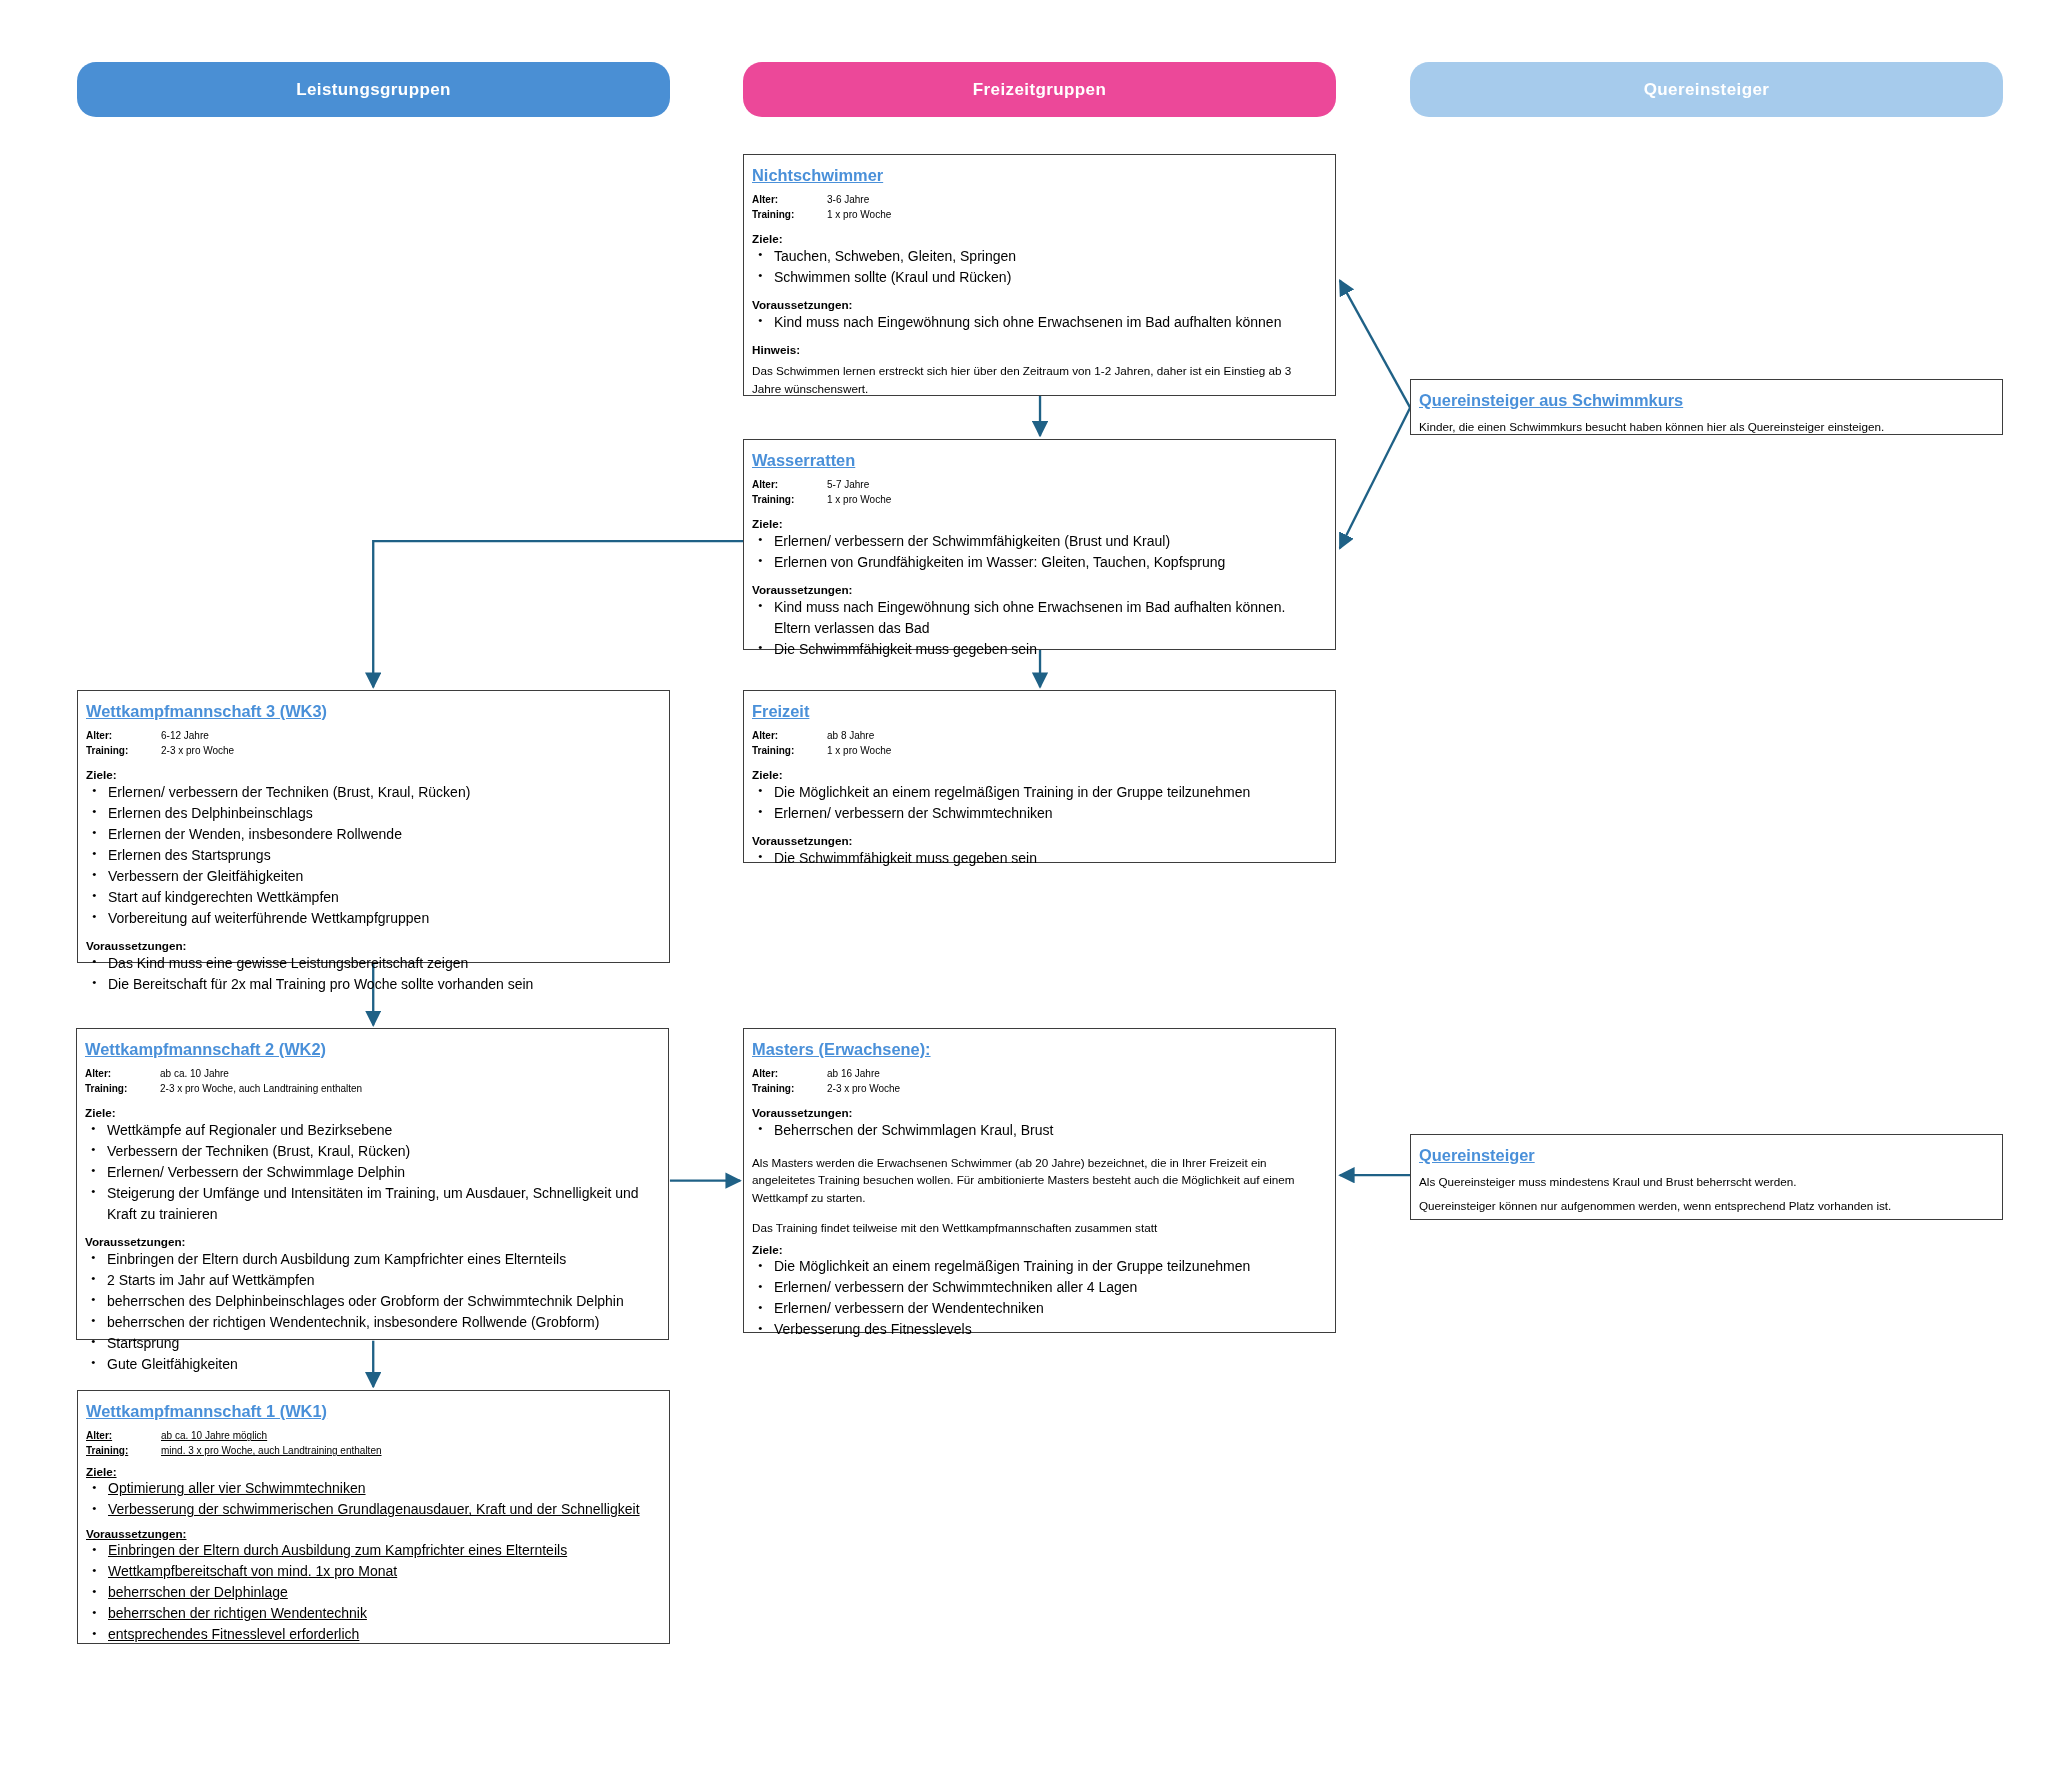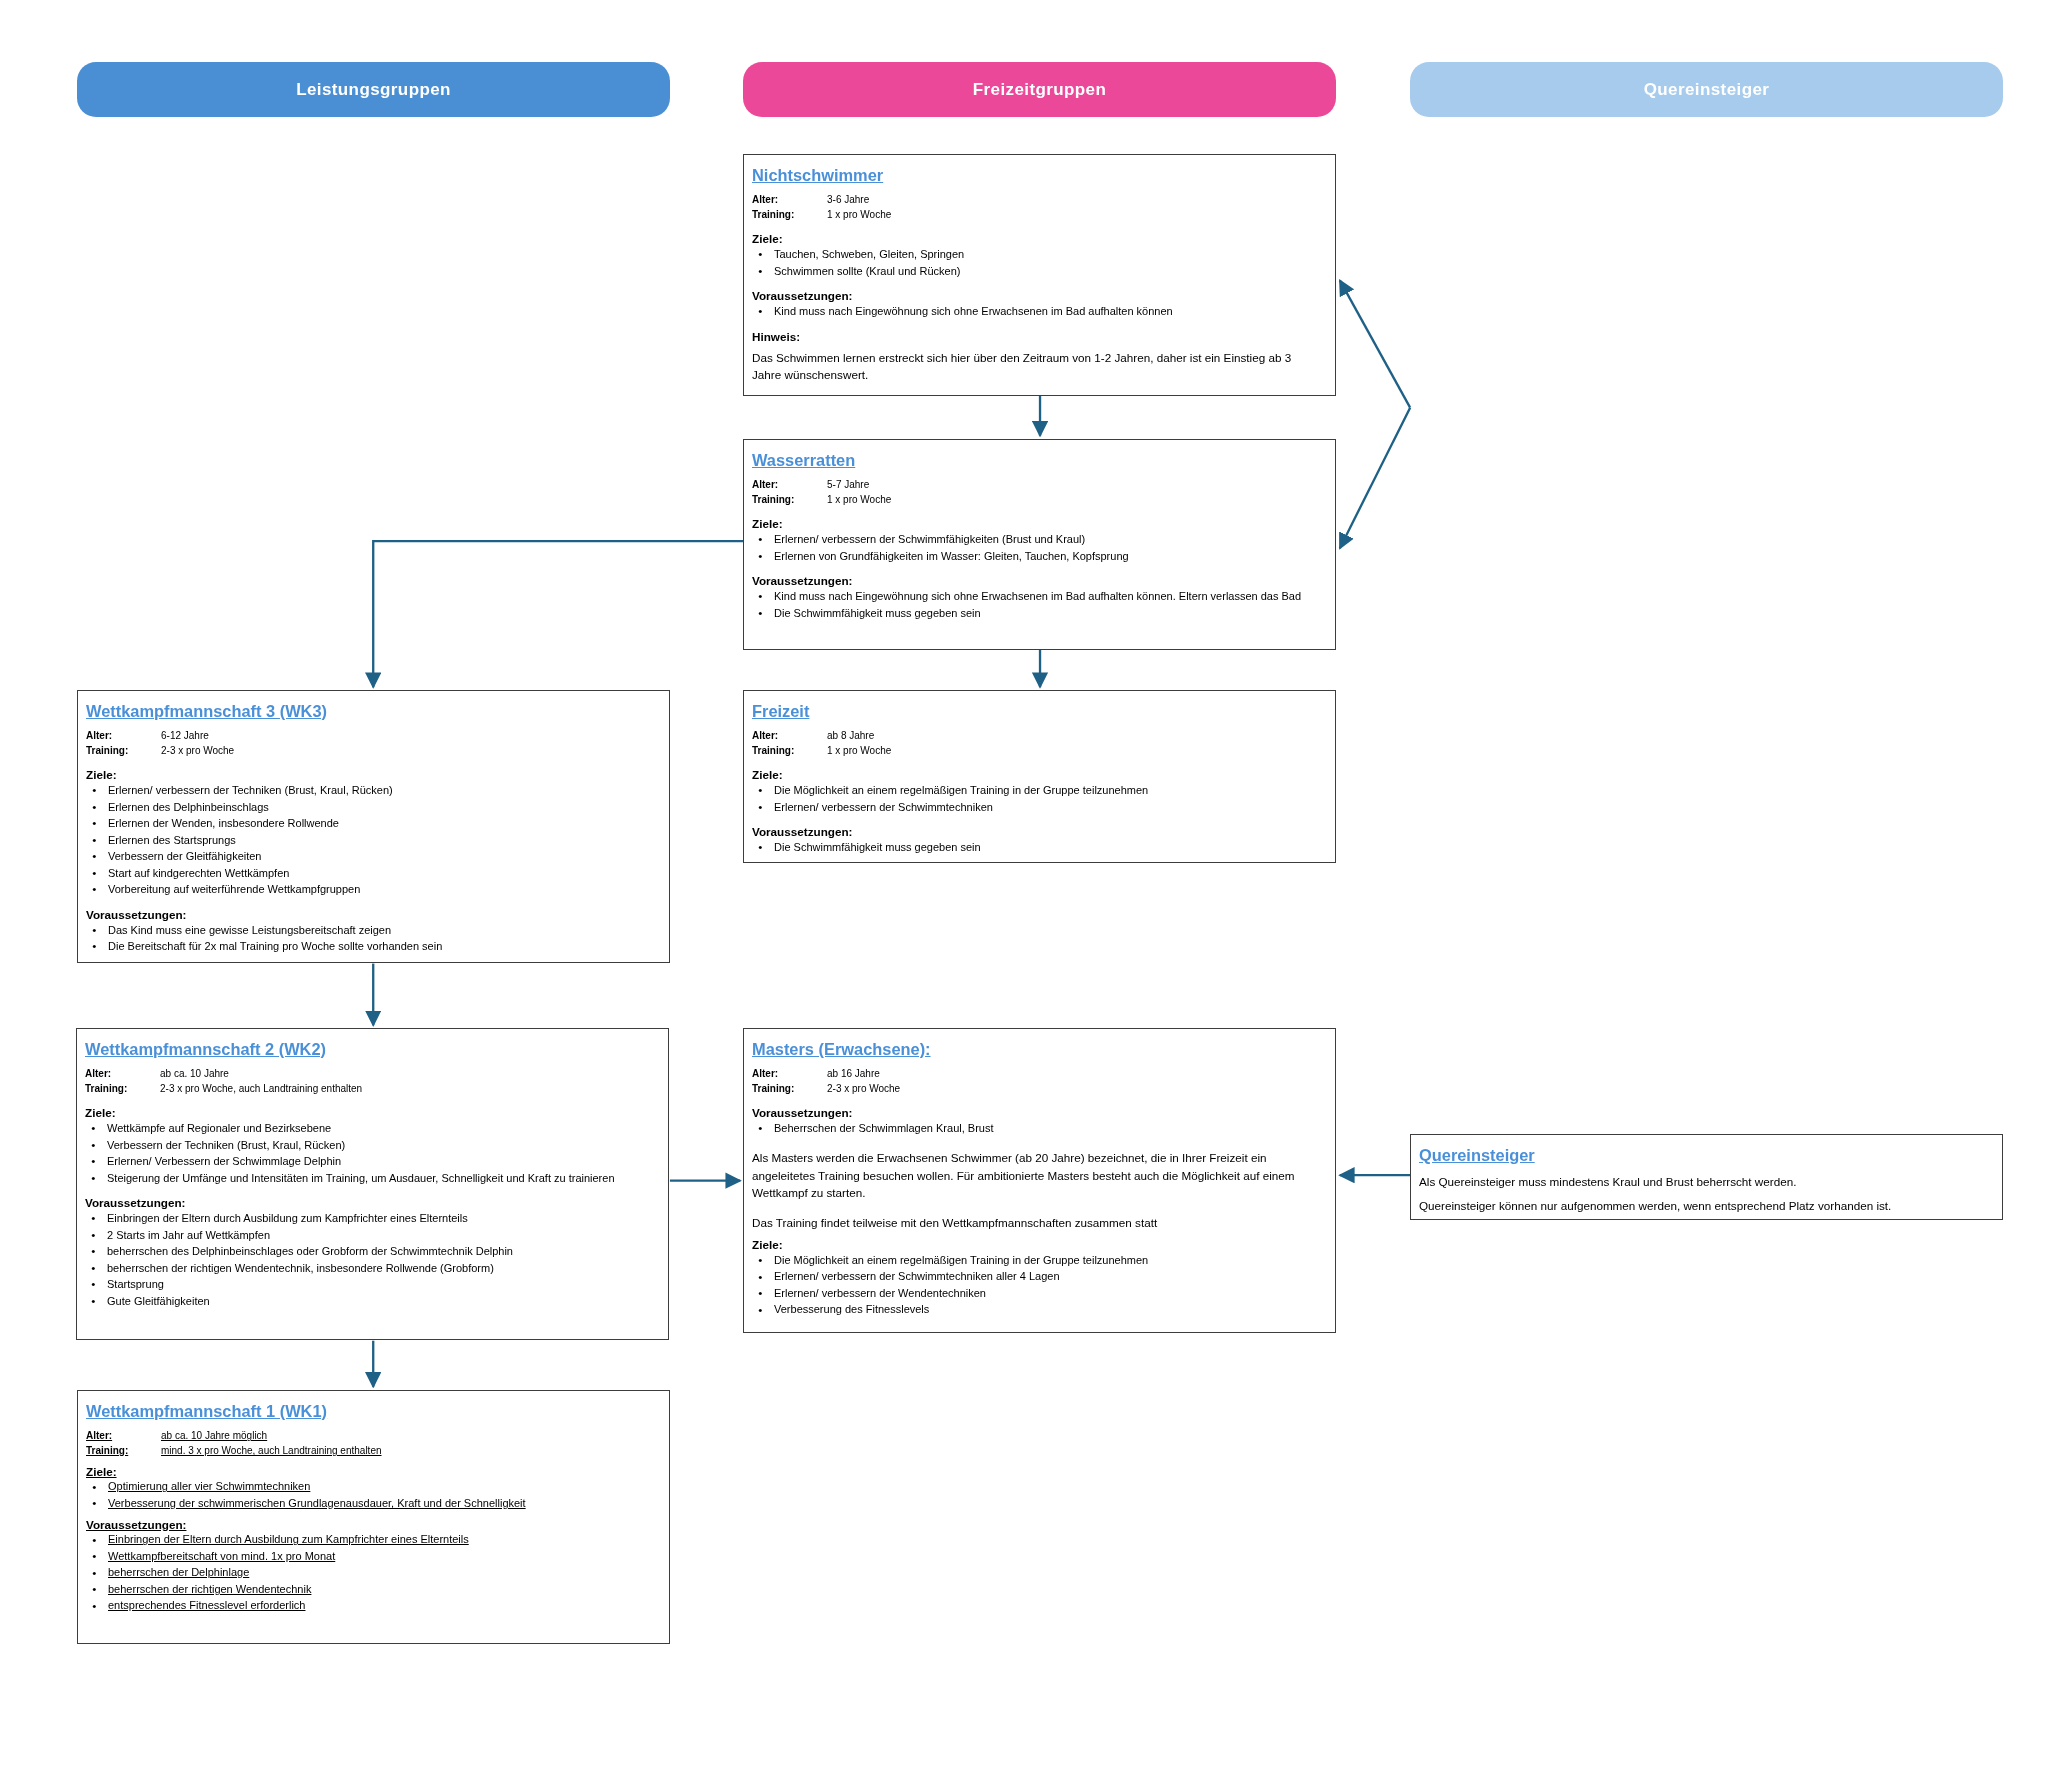--- a/index.html
+++ b/index.html
@@ -74,21 +74,21 @@
   .sec-head.tight { margin-top: 6.2px; }
 
   ul.bul {
     list-style: none;
     margin: 0;
     padding: 0;
   }
   ul.bul li {
     position: relative;
     padding-left: 22px;
-    font-size: 11px;
+    font-size: 14px;
     line-height: 1.5;
   }
   ul.bul li::before {
     content: "\2022";
     position: absolute;
     left: 6.2px;
     top: -0.8px;
     font-size: 11.7px;
   }
   .para {
@@ -326,20 +326,24 @@
     <div class="sec-head tight">Voraussetzungen:</div>
     <ul class="bul">
         <li>Einbringen der Eltern durch Ausbildung zum Kampfrichter eines Elternteils</li>
         <li>Wettkampfbereitschaft von mind. 1x pro Monat</li>
         <li>beherrschen der Delphinlage</li>
         <li>beherrschen der richtigen Wendentechnik</li>
         <li>entsprechendes Fitnesslevel erforderlich</li>
       </ul>
   </div>
 
+  <div class="box" id="box-quer-kurs">
+    <div class="box-title">Quereinsteiger aus Schwimmkurs</div>
+    <div class="para">Kinder, die einen Schwimmkurs besucht haben können hier als Quereinsteiger einsteigen.</div>
+  </div>
 
   <div class="box" id="box-quer">
     <div class="box-title">Quereinsteiger</div>
     <div class="para">Als Quereinsteiger muss mindestens Kraul und Brust beherrscht werden.</div>
     <div class="para">Quereinsteiger können nur aufgenommen werden, wenn entsprechend Platz vorhanden ist.</div>
   </div>
 
 </div>
 
 

